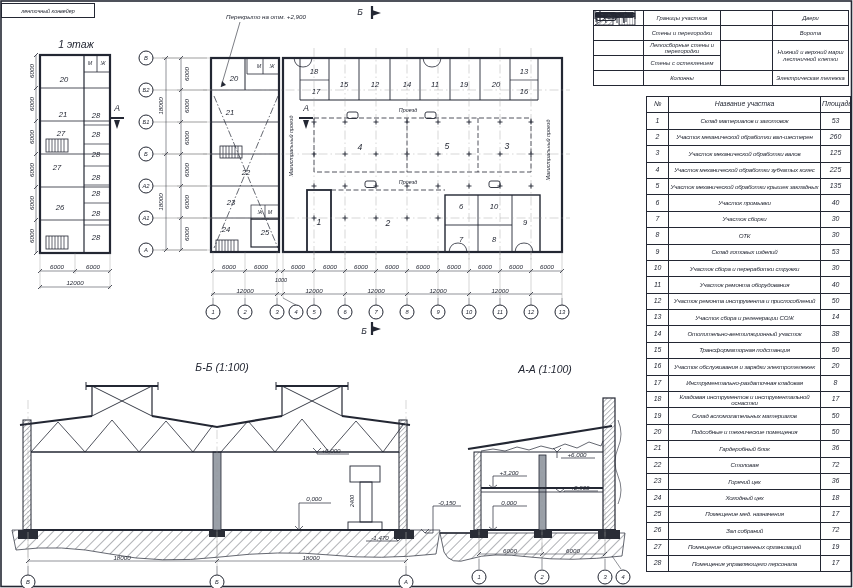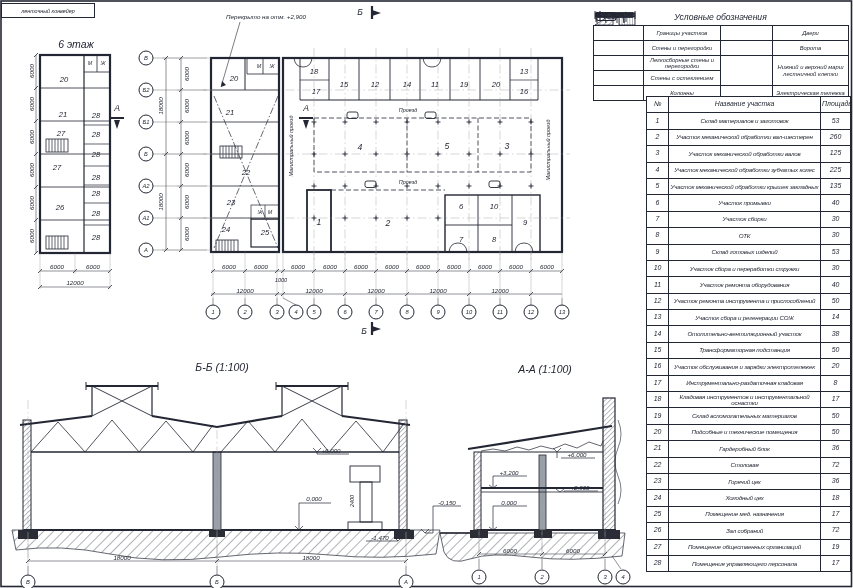--- a/index.html
+++ b/index.html
@@ -218,21 +218,20 @@
       <path d="M479,559V569M542,559V569M605,559V569M612,556L621,569" stroke-width="0.5"></path>
       <path d="M479,460V554M542,460V554M605,445V554" stroke="#999" stroke-width="0.4" stroke-dasharray="9 3 1.5 3"></path>
     </g>
   </svg>
 
   <div id="corner-note">
     <span>ленточный конвейер</span>
   </div>
 
   <div id="legend">
-    <div class="ttl">Условные обозначения</div>
     <table>
       <colgroup>
           <col style="width:50px">
           <col style="width:77px">
           <col style="width:52px">
           <col style="width:76px">
         </colgroup>
       <tbody>
           <tr>
         <td class="sym">
@@ -460,21 +459,21 @@
           <tr>
             <td>28</td>
             <td>Помещения управляющего персонала</td>
             <td>17</td>
           </tr>
         </tbody>
     </table>
   </div>
 
   <div style="position:absolute;left:0;top:0;width:853px;height:588px;">
-      <span class="dl t9" style="left: 76px; top: 44px;">6 этаж</span>
+      <span class="dl t9" style="left: 76px; top: 44px;">1 этаж</span>
       <span class="dl rot t6" style="left: 31px; top: 71px;">6000</span>
       <span class="dl rot t6" style="left: 31px; top: 104px;">6000</span>
       <span class="dl rot t6" style="left: 31px; top: 137px;">6000</span>
       <span class="dl rot t6" style="left: 31px; top: 170px;">6000</span>
       <span class="dl rot t6" style="left: 31px; top: 203px;">6000</span>
       <span class="dl rot t6" style="left: 31px; top: 236px;">6000</span>
       <span class="dl t6" style="left: 57px; top: 266px;">6000</span>
       <span class="dl t6" style="left: 93px; top: 266px;">6000</span>
       <span class="dl t6" style="left: 75px; top: 282px;">12000</span>
       <span class="dl t7" style="left: 64px; top: 79px;">20</span>

